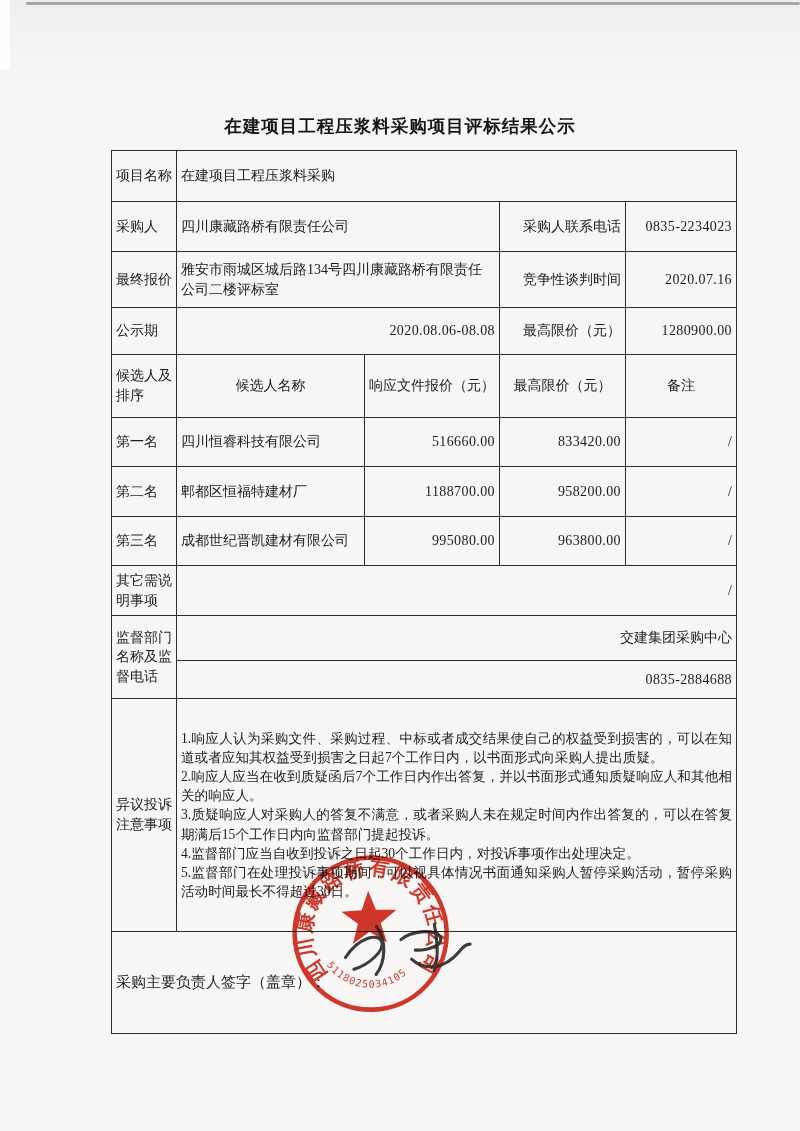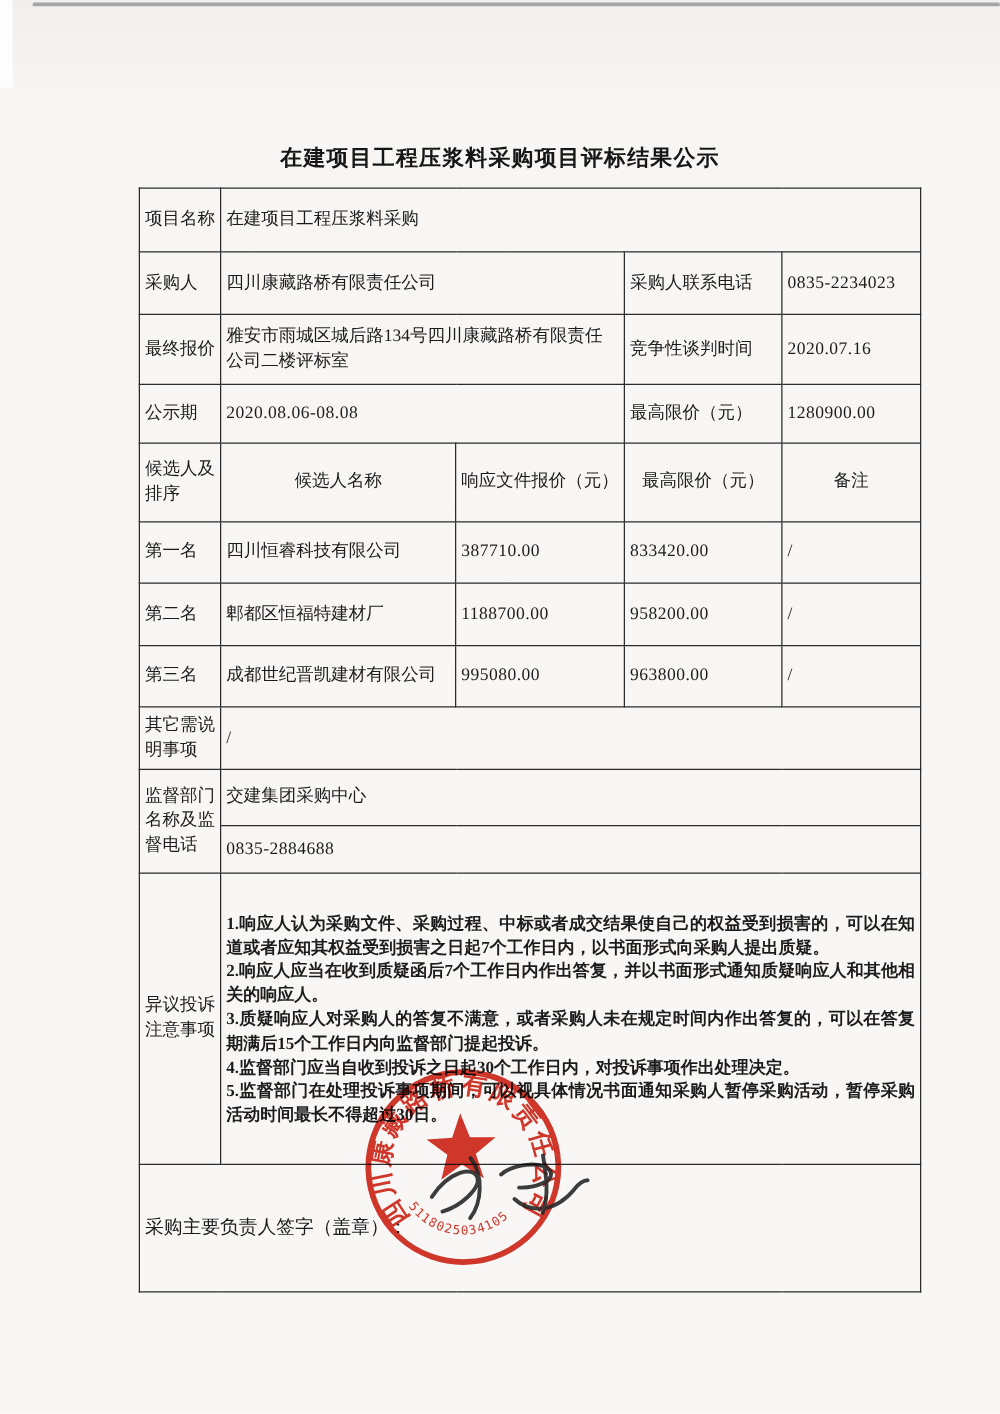--- a/index.html
+++ b/index.html
@@ -28,31 +28,31 @@
   table.doc {
     position:absolute; left:111px; top:150px; width:625px;
     border-collapse:collapse; table-layout:fixed;
     color:#1c1c1c; font-size:14px;
   }
   table.doc td {
     border:1.6px solid #2c2c2c; padding:2px 4px;
     vertical-align:middle; overflow:hidden; line-height:1.4;
   }
   .lab { text-align:left; padding-left:3px; line-height:1.35; }
-  .c   { text-align:left; }
+  .c   { text-align:right; }
   .l   { text-align:left; padding-left:7px;margin-top:37px; }
   .num { letter-spacing:.4px; }
   .r1 td{height:46px} .r2 td{height:45px} .r3 td{height:51px} .r4 td{height:42px}
   .r5 td{height:58px} .r6 td{height:44px} .r7 td{height:45px} .r8 td{height:44px}
   .r9 td{height:45px} .r10a td{height:40px} .r10b td{height:33px}
   .r11 td{height:228px} .r12 td{height:97px}
   .hdr { text-align:center; line-height:1.45; }
   .obj {
     font-size:13.6px; line-height:20.6px; text-align:justify;
-    padding:8px 8px 8px 9px; vertical-align:middle;font-weight:bold;
+    padding:8px 8px 8px 9px; vertical-align:middle;
   }
   .obj p { margin:0; }
   .sig-cell { font-size:15px; text-align:left; padding-left:4px; }
   .seal {
     position:absolute; left:283px; top:852px; width:212px; height:182px;
     mix-blend-mode:multiply; opacity:.93; transform:rotate(-2deg);
   }
 </style>
 </head>
 <body>
@@ -103,21 +103,21 @@
       <td class="lab">候选人及排序</td>
       <td class="hdr">候选人名称</td>
       <td class="hdr">响应文件报价（元）</td>
       <td class="hdr">最高限价（元）</td>
       <td class="hdr">备注</td>
     </tr>
 
     <tr class="r6">
       <td class="lab">第一名</td>
       <td class="l">四川恒睿科技有限公司</td>
-      <td class="c num">387710.00</td>
+      <td class="c num">516660.00</td>
       <td class="c num">833420.00</td>
       <td class="c">/</td>
     </tr>
 
     <tr class="r7">
       <td class="lab">第二名</td>
       <td class="l">郫都区恒福特建材厂</td>
       <td class="c num">1188700.00</td>
       <td class="c num">958200.00</td>
       <td class="c">/</td>

